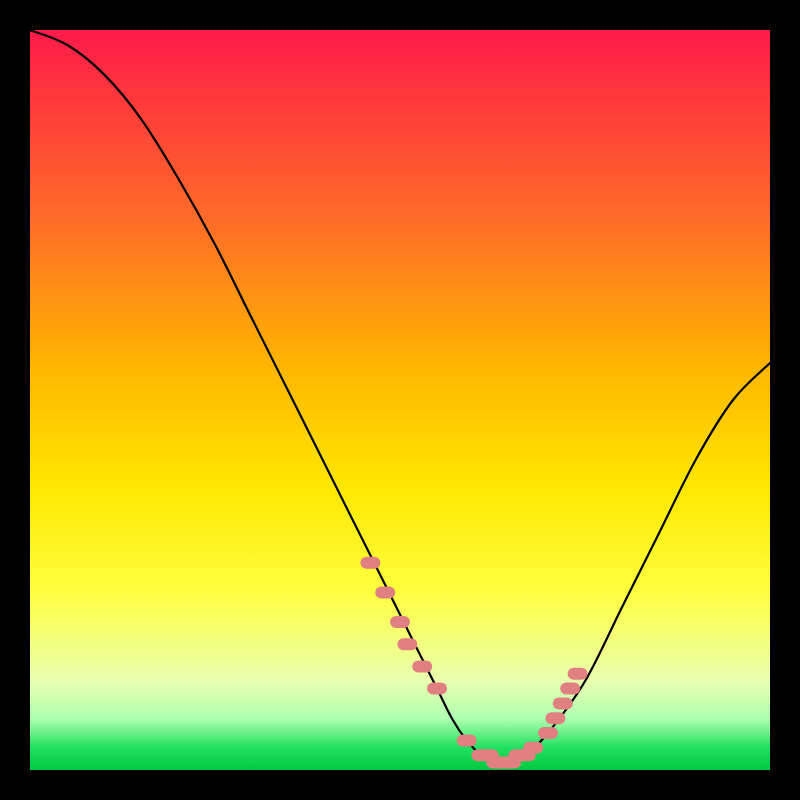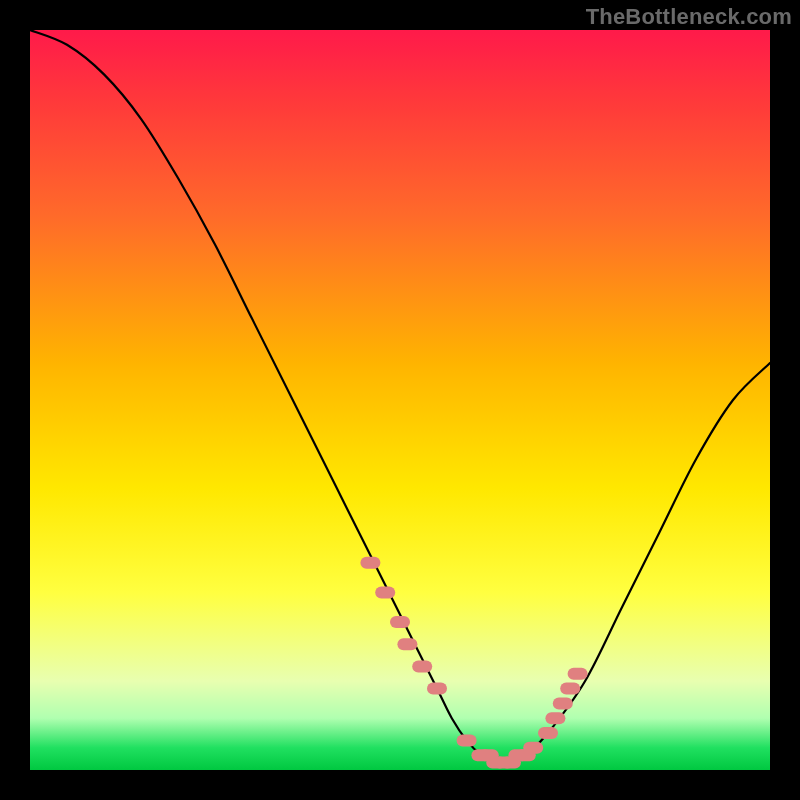--- a/index.html
+++ b/index.html
@@ -77,14 +77,13 @@
           <rect x="485.8" y="719.2" width="20" height="12" rx="6" ry="6" fill="#e08080"></rect>
           <rect x="493.20000000000005" y="711.8" width="20" height="12" rx="6" ry="6" fill="#e08080"></rect>
           <rect x="508" y="697" width="20" height="12" rx="6" ry="6" fill="#e08080"></rect>
           <rect x="515.4" y="682.2" width="20" height="12" rx="6" ry="6" fill="#e08080"></rect>
           <rect x="522.8" y="667.4" width="20" height="12" rx="6" ry="6" fill="#e08080"></rect>
           <rect x="530.1999999999999" y="652.6" width="20" height="12" rx="6" ry="6" fill="#e08080"></rect>
           <rect x="537.6" y="637.8" width="20" height="12" rx="6" ry="6" fill="#e08080"></rect>
         </g>
     </svg>
   </div>
-  <div class="watermark">TheBottleneck.com</div>
 </div>
 
 </body></html>

